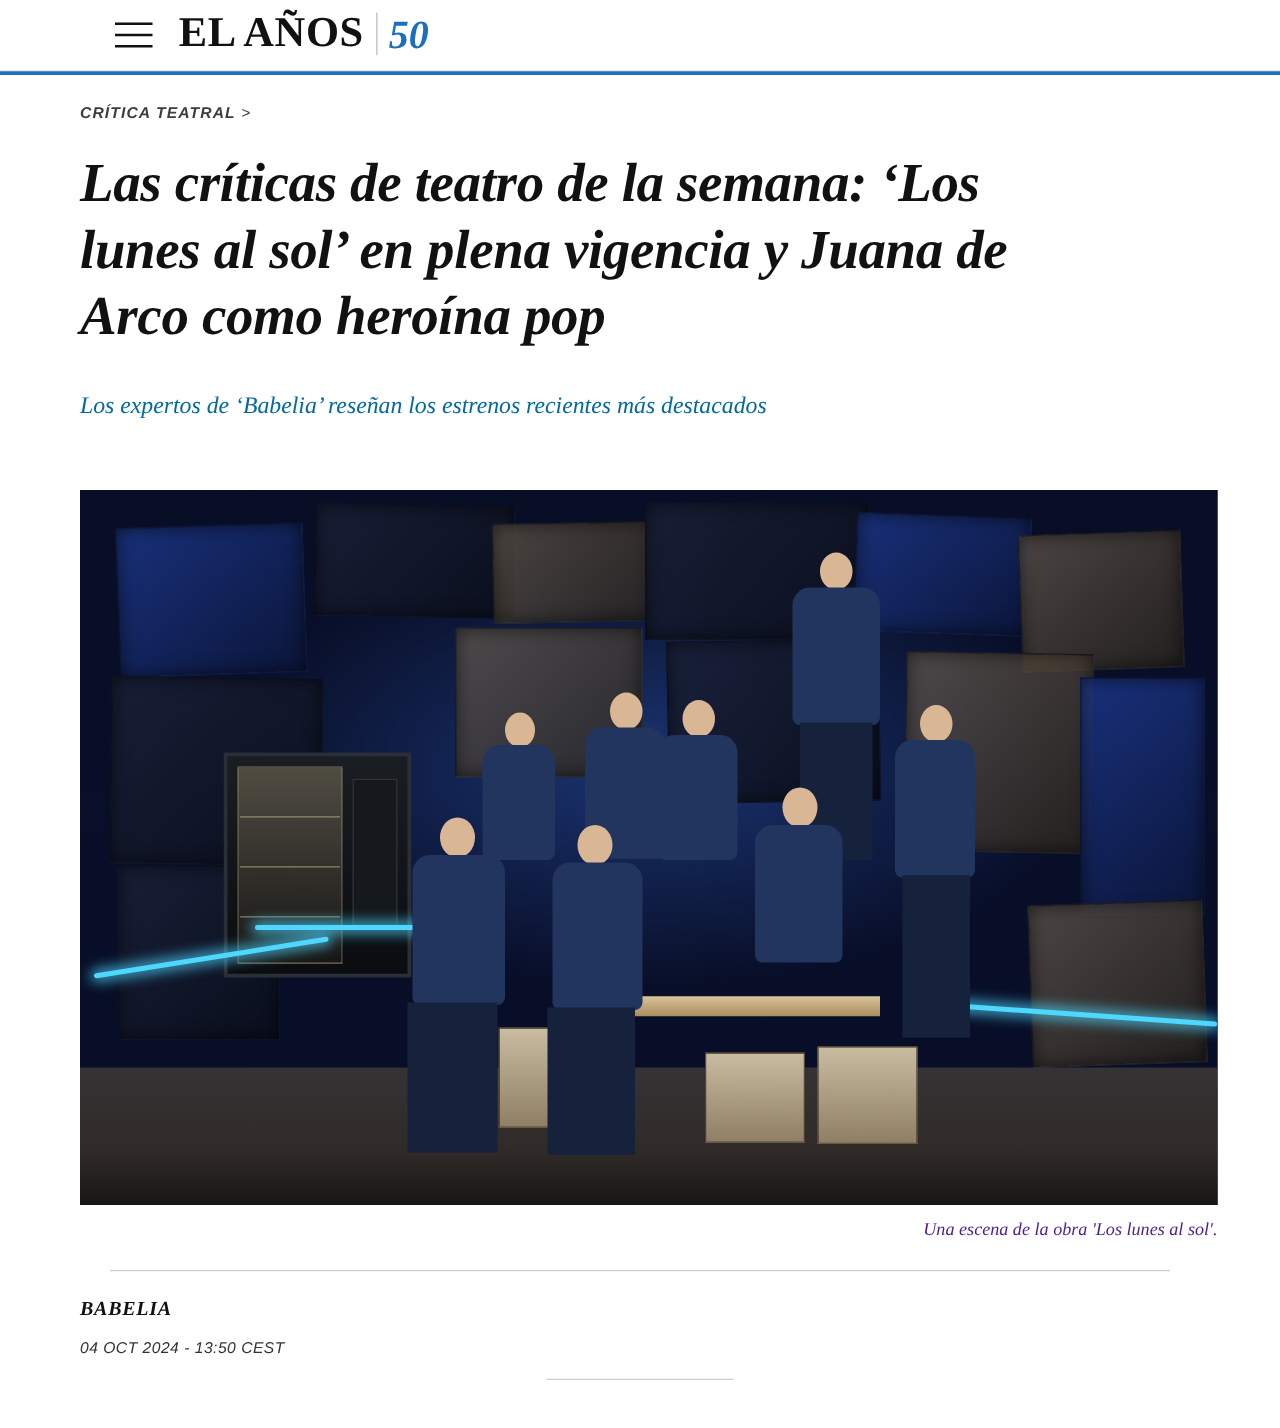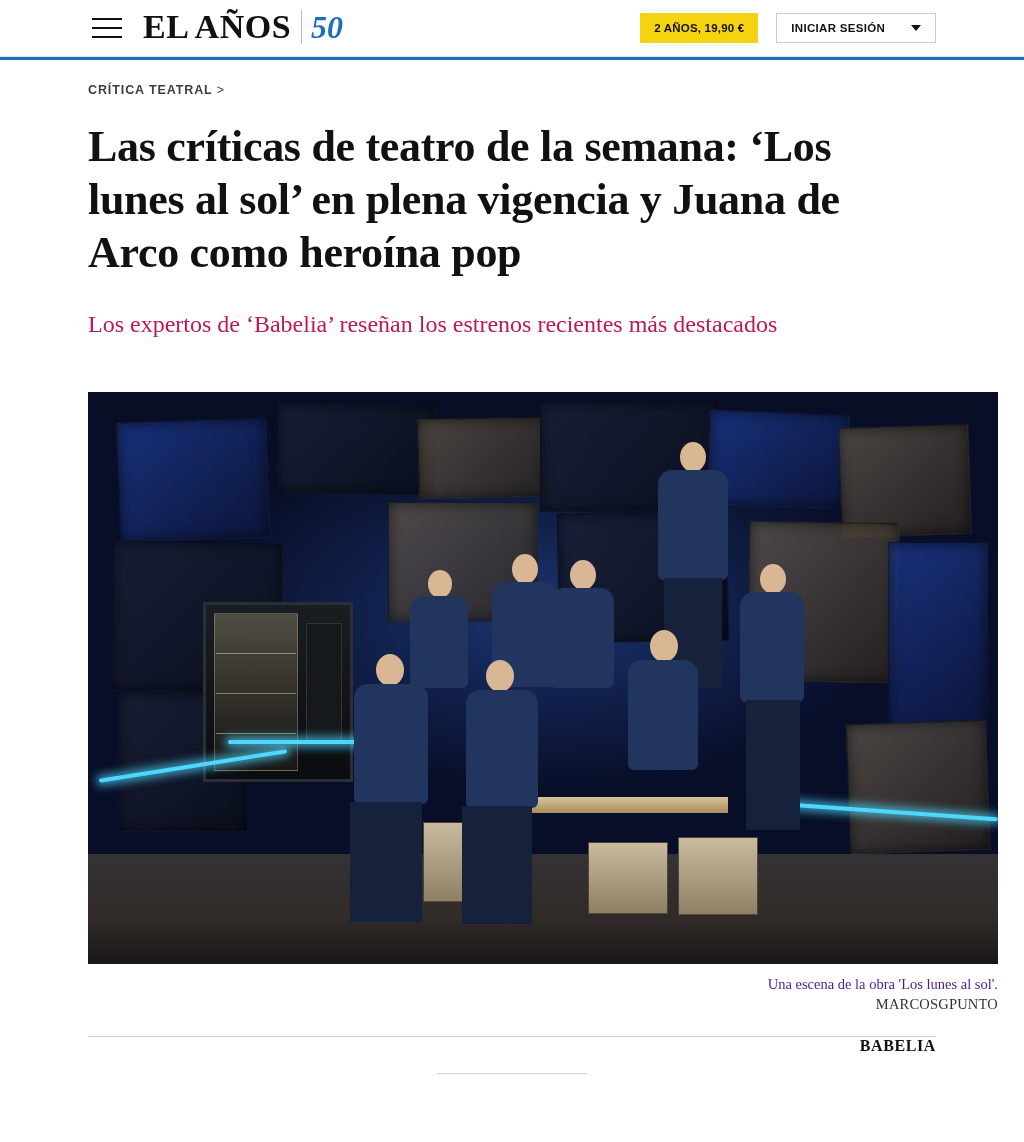--- a/index.html
+++ b/index.html
@@ -117,21 +117,22 @@
     width: 100%;
   }
   .header-rule-grey {
     height: 1px;
     background: #e6e6e6;
     width: 100%;
   }
 
   
   .article {
-    padding: 0 88px;
+    padding: 0 64px;
+    font-style: italic;
   }
   .kicker {
     margin-top: 23px;
     font-size: 12.5px;
     font-weight: bold;
     letter-spacing: 0.9px;
     color: #3d3d3d;
     text-transform: uppercase;
     cursor: pointer;
   }
@@ -141,23 +142,23 @@
     font-weight: bold;
     font-size: 44px;
     line-height: 53px;
     color: #111111;
     margin: 23px 0 0 0;
     letter-spacing: -0.3px;
     max-width: 800px;
   }
   .standfirst {
     font-family: "Liberation Serif", serif;
-    font-size: 24px;
+    font-size: 19px;
     line-height: 35px;
-    color: #be185d;
+    color: #0369a1;
     margin: 28px 0 0 0;
     max-width: 800px;
   }
 
   
   .figure {
     margin: 50px 0 0 0;
   }
   .photo {
     position: relative;
@@ -248,21 +249,22 @@
     letter-spacing: 0.2px;
   }
 
   .divider {
     width: 848px;
     height: 1px;
     background: #cfcfcf;
     margin: 22px auto 0 auto;
   }
   .byline-block {
-    text-align: right;
+    text-align: left;
+    margin-top: 22px;
   }
   .section-name {
     font-family: "Liberation Serif", serif;
     font-weight: bold;
     font-size: 16px;
     letter-spacing: 0.6px;
     color: #111111;
     cursor: pointer;
   }
   .timestamp {
@@ -288,27 +290,20 @@
     <span></span>
     <span></span>
   </div>
 
   <div class="brand">
     <div class="brand-name">EL AÑOS</div>
     <div class="brand-sep"></div>
     <div class="brand-50">50</div>
   </div>
 
-  <div class="header-right">
-    <button class="promo-btn">2 AÑOS, 19,90 €</button>
-    <button class="login-btn">
-      <span>INICIAR SESIÓN</span>
-      <span class="caret"></span>
-    </button>
-  </div>
 </div>
 <div class="header-rule-grey"></div>
 <div class="header-rule"></div>
 
 <div class="article">
 
   <div class="kicker">
     <span>CRÍTICA TEATRAL</span>
     <span class="arrow">&gt;</span>
   </div>
@@ -386,24 +381,24 @@
       </div>
       <div>
         <div class="head" style="left:398px; top:268px; width:28px; height:32px;"></div>
         <div class="body" style="left:378px; top:298px; width:72px; height:118px;"></div>
         <div class="legs" style="left:374px; top:414px; width:70px; height:118px;"></div>
       </div>
     </div>
 
     <div class="credit-wrap">
       <div class="caption">Una escena de la obra 'Los lunes al sol'.</div>
-      <div class="credit">MARCOSGPUNTO</div>
     </div>
   </div>
 
   <div class="divider"></div>
 
   <div class="byline-block">
     <div class="section-name">BABELIA</div>
+    <div class="timestamp">04 OCT 2024 - 13:50 CEST</div>
     <div class="bottom-rule"></div>
   </div>
 
 </div>
 
 </body></html>

